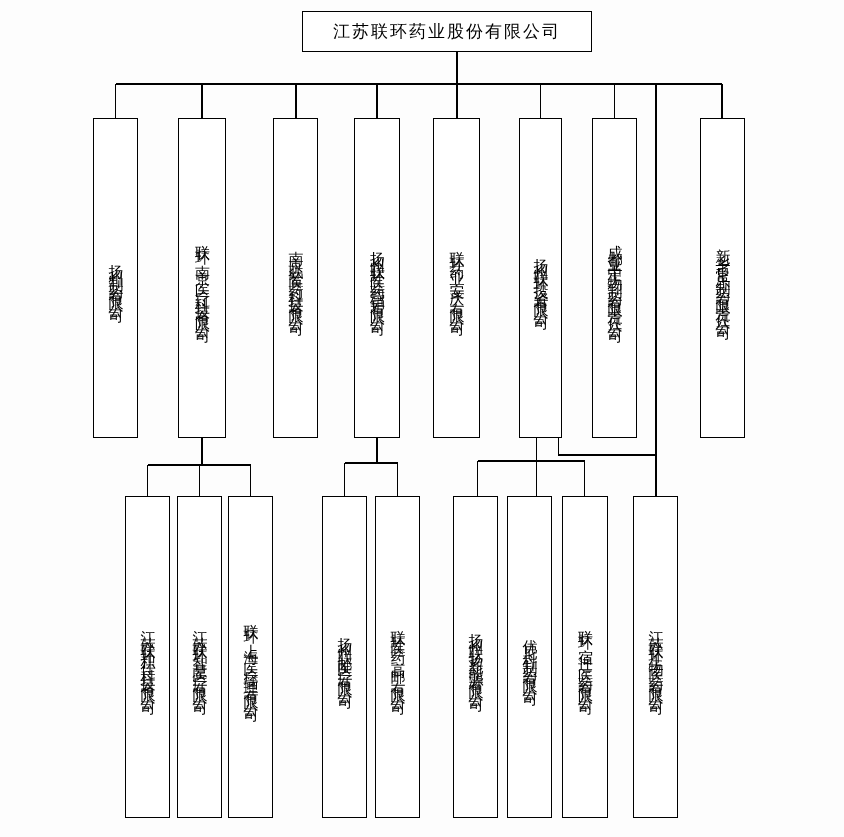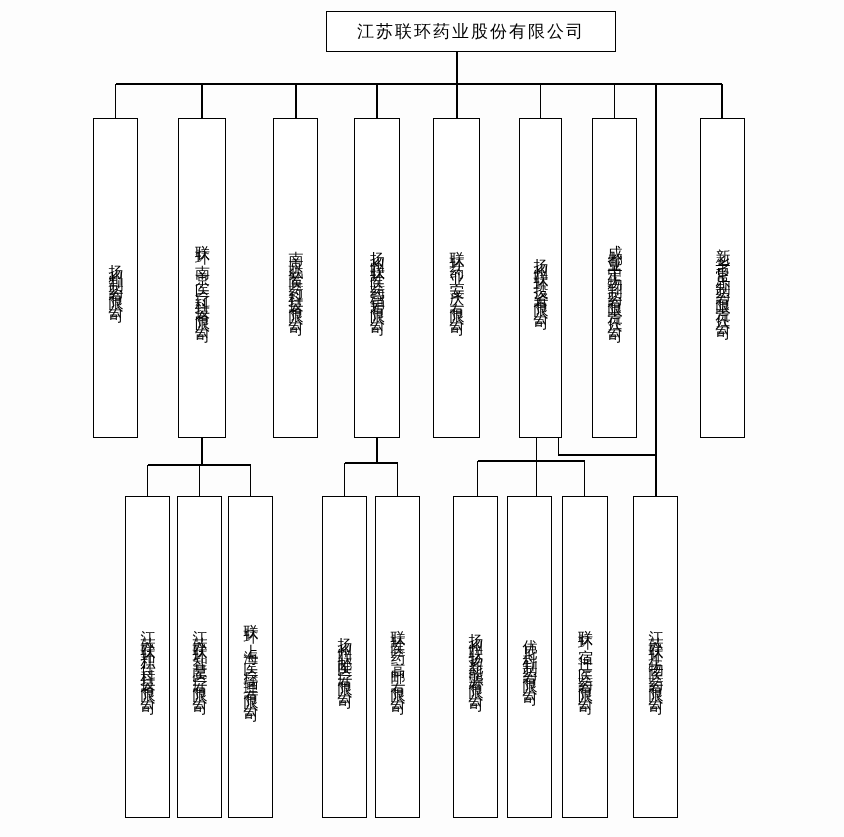--- a/index.html
+++ b/index.html
@@ -19,21 +19,21 @@
   }
   .obox {
     position: absolute;
     border: 1.2px solid #000;
     background: #fff;
     display: flex;
     align-items: center;
     justify-content: center;
   }
   .root-box {
-    left: 326px; top: 11px;
+    left: 302px; top: 11px;
     width: 290px; height: 41px;
   }
   .root-box span {
     font-size: 17px;
     letter-spacing: 2px;
     white-space: nowrap;
   }
   .row1 { top: 118px; height: 320px; }
   .row2 { top: 496px; height: 322px; }
   .vbox span {

